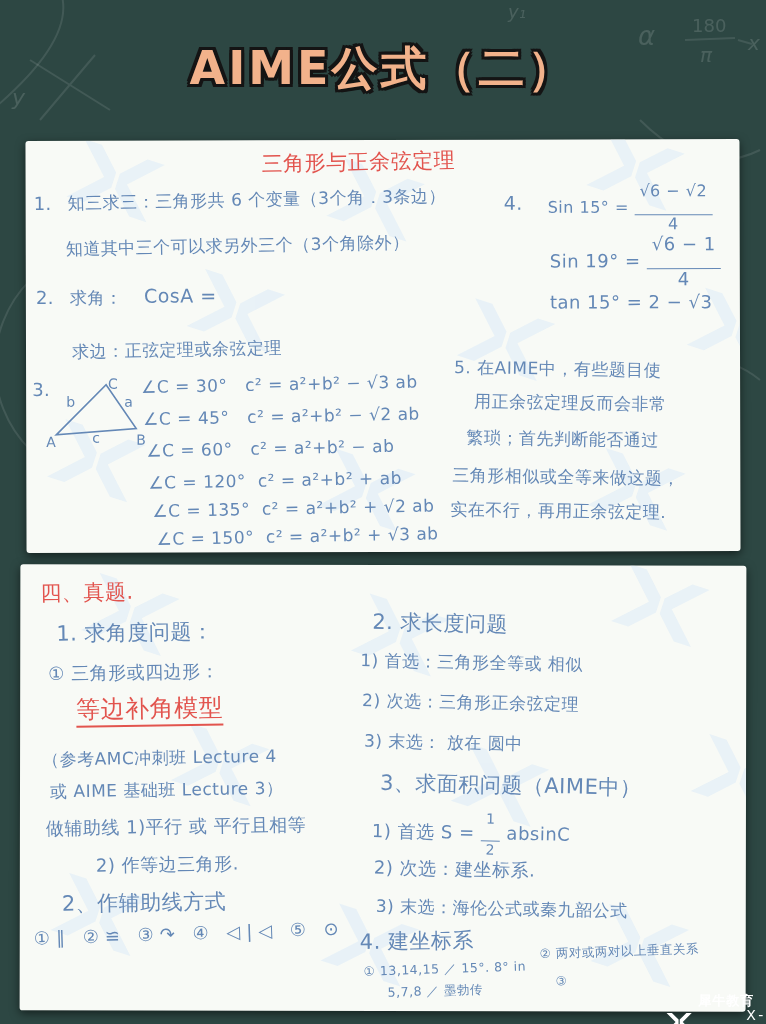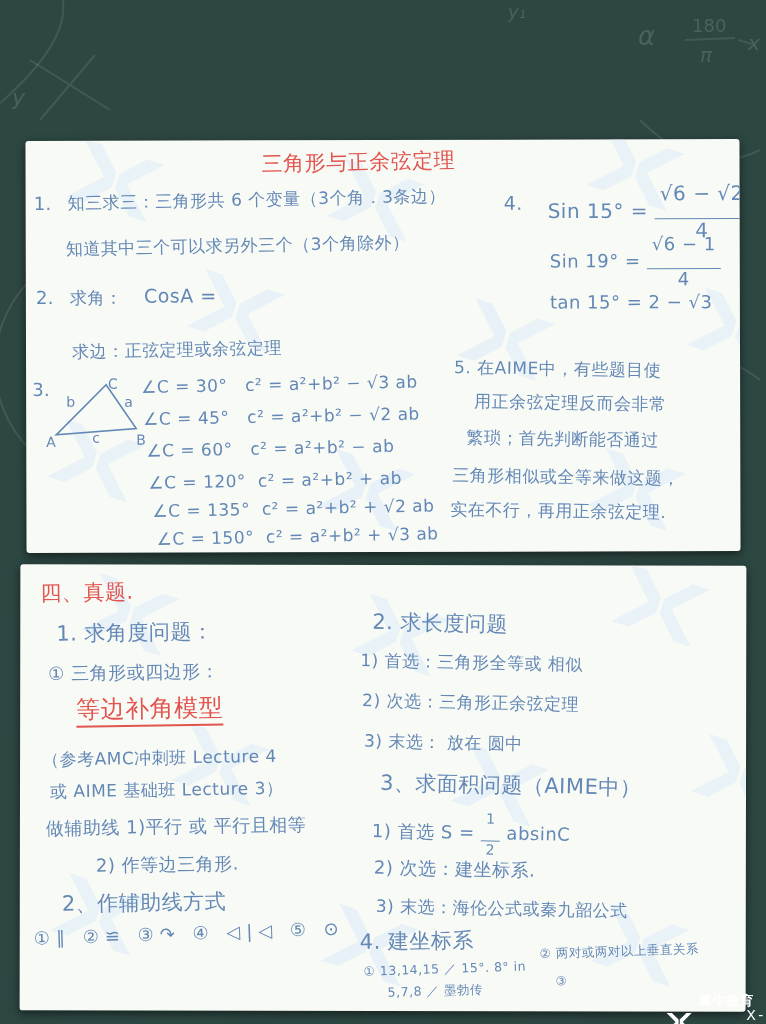--- a/index.html
+++ b/index.html
@@ -71,20 +71,21 @@
     <path d="M685,40 L735,38"></path>
     <text x="700" y="62" font-size="20" font-style="italic">π</text>
     <path d="M738,40 L752,44"></path>
     <text x="748" y="50" font-size="20" font-style="italic">x</text>
     <text x="508" y="18" font-size="18" font-style="italic">y₁</text>
     <text x="12" y="105" font-size="22" font-style="italic">y</text>
     <path d="M600,400 Q700,330 760,380"></path>
     <path d="M640,120 q60,60 120,30"></path>
   </svg>
 
+  <h1 class="title">AIME公式（二）</h1>
 
   <div class="card card1">
 
     <svg class="wmark" width="714" height="412" viewBox="0 0 714 412">
       <defs>
         <g id="xm" fill="#dcebf8">
           <path d="M8,20 L38,50 L8,80 L26,80 L48,58 L48,42 L26,20 Z"></path>
           <path d="M92,20 L62,50 L92,80 L74,80 L52,58 L52,42 L74,20 Z"></path>
         </g>
       </defs>
@@ -125,21 +126,21 @@
     </svg>
 
     <div class="hw tilt1" style="left:115px;top:234px;"><span>∠C = 30°</span>&nbsp;&nbsp;&nbsp;<span>c² = a²+b² − √3 ab</span></div>
     <div class="hw tilt1" style="left:117px;top:266px;"><span>∠C = 45°</span>&nbsp;&nbsp;&nbsp;<span>c² = a²+b² − √2 ab</span></div>
     <div class="hw tilt1" style="left:120px;top:298px;"><span>∠C = 60°</span>&nbsp;&nbsp;&nbsp;<span>c² = a²+b² − ab</span></div>
     <div class="hw tilt1" style="left:122px;top:330px;"><span>∠C = 120°</span>&nbsp;&nbsp;<span>c² = a²+b² + ab</span></div>
     <div class="hw tilt1" style="left:126px;top:358px;"><span>∠C = 135°</span>&nbsp;&nbsp;<span>c² = a²+b² + √2 ab</span></div>
     <div class="hw tilt1" style="left:130px;top:386px;"><span>∠C = 150°</span>&nbsp;&nbsp;<span>c² = a²+b² + √3 ab</span></div>
 
     <div class="hw" style="left:478px;top:52px;font-size:19px;">4.</div>
-    <div class="hw" style="left:522px;top:44px;font-size:20px;">
+    <div class="hw" style="left:522px;top:44px;font-size:16px;">
       <span>Sin 15° =</span>
       <span class="frac"><span class="fnum">√6 − √2</span><span class="fden">4</span></span>
     </div>
     <div class="hw" style="left:524px;top:96px;font-size:18px;">
       <span>Sin 19° =</span>
       <span class="frac"><span class="fnum">√6 − 1</span><span class="fden">4</span></span>
     </div>
     <div class="hw" style="left:524px;top:152px;font-size:18px;">tan 15° =  2 − √3</div>
 
     <div class="hw tilt2" style="left:428px;top:218px;">5. 在AIME中，有些题目使</div>

